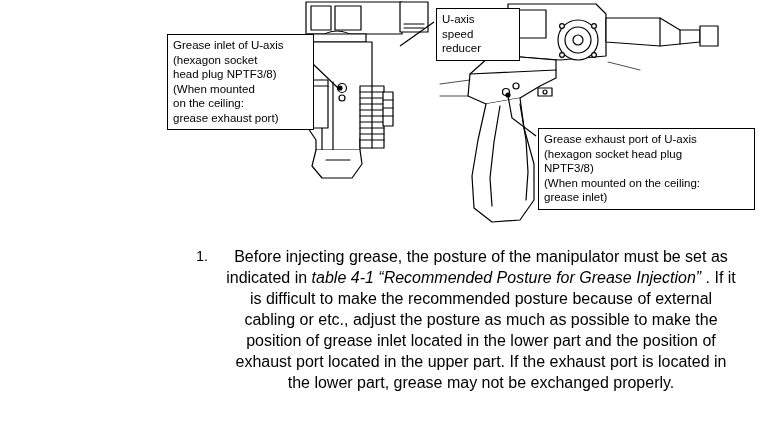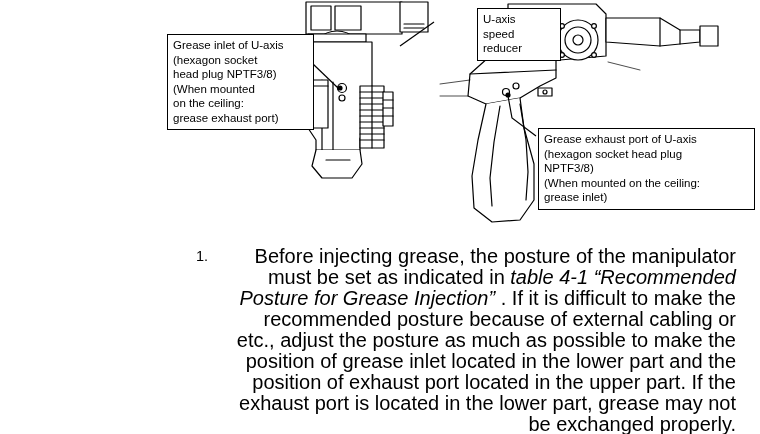--- a/index.html
+++ b/index.html
@@ -51,21 +51,20 @@
   #callout-grease-inlet {
     left: 155px;
     top: 34px;
     width: 135px;
     margin-left: 12px;
   }
   #callout-u-axis-reducer {
     left: 436px;
     top: 8px;
     width: 72px;
-    margin-left: 41px;
   }
   #callout-grease-exhaust {
     left: 538px;
     top: 128px;
     width: 205px;
   }
 
   
   .body-block {
     position: absolute;
@@ -78,23 +77,23 @@
   }
   .item-number {
     width: 30px;
     flex: 0 0 30px;
     font-size: 14.5px;
     line-height: 21px;
     text-align: left;
   }
   .item-text {
     flex: 1 1 auto;
-    font-size: 20px;
+    font-size: 16px;
     line-height: 21px;
-    text-align: right;
+    text-align: center;
   }
   .item-text em {
     font-style: italic;
   }
 </style>
 </head>
 <body>
 
 <div class="page">
 

